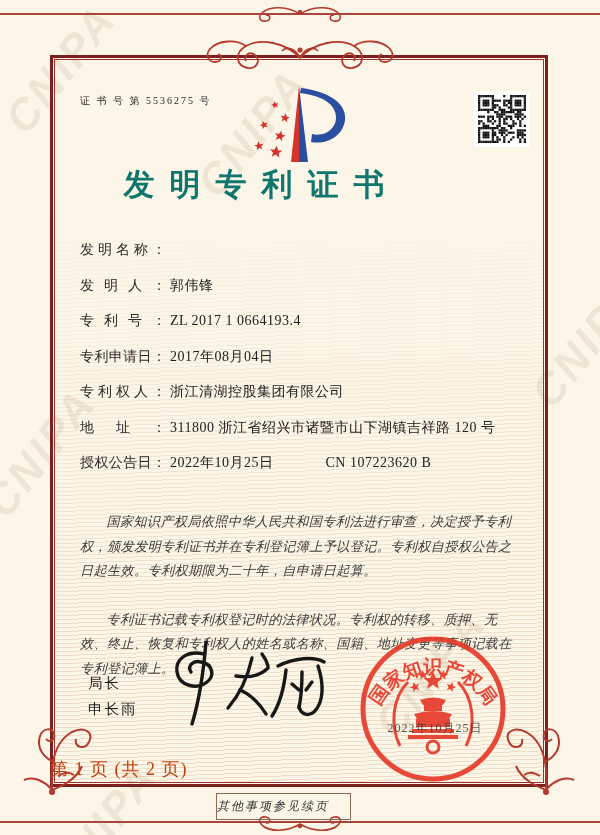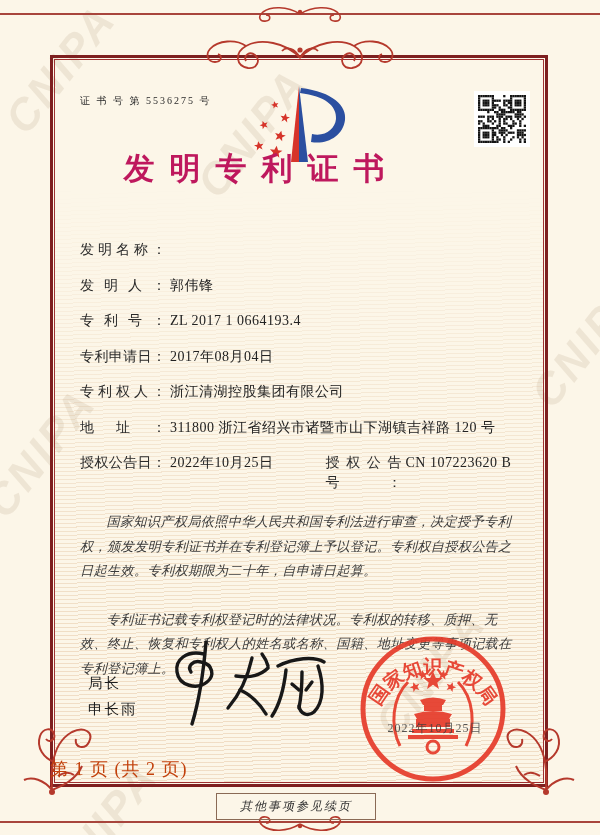--- a/index.html
+++ b/index.html
@@ -52,23 +52,23 @@
   .cert-no {
     position:absolute; left:80px; top:94px; z-index:5;
     font-size:10px; letter-spacing:2px; color:#2a2a2a;
   }
   .logo { position:absolute; left:233px; top:84px; z-index:5; }
   .qr {
     position:absolute; left:474px; top:91px; width:56px; height:56px; z-index:5;
     background:#fff; padding:4px;
   }
   .title {
-    position:absolute; left:0; width:508px; top:148px; z-index:5;
+    position:absolute; left:0; width:508px; top:164px; z-index:5;
     text-align:center; font-size:31px; font-weight:700;
-    letter-spacing:15px; text-indent:15px; color:#be185d;
+    letter-spacing:15px; text-indent:15px; color:#0f766e;
   }
 
   
   .fields { position:absolute; left:80px; top:240px; width:440px; z-index:5; }
   .frow { display:flex; align-items:baseline; margin-bottom:15.5px; font-size:14px; line-height:20px; }
   .flabel {
     flex:0 0 86px; text-align:justify; text-align-last:justify;
     color:#2a2a2a; margin-right:4px;
   }
   .fvalue { color:#222; letter-spacing:0.5px; }
@@ -98,22 +98,22 @@
     font-size:12px; color:#3c3c3c; letter-spacing:1px; opacity:0.85;
     text-align:center;
   }
 
   
   .page-no {
     position:absolute; left:50px; top:757px; width:460px; z-index:5;
     text-align:left; font-size:18px; color:#c2410c; letter-spacing:1px;
   }
   .note-box {
-    position:absolute; left:216px; top:793px; width:160px; height:27px; z-index:5;
-    border:1px solid #8a6a55; text-align:center;
+    position:absolute; left:216px; top:793px; width:135px; height:27px; z-index:5;
+    border:1px solid #8a6a55; text-align:left;
     font-size:12px; line-height:25px; color:#333; letter-spacing:2px;
     font-style:italic;
   }
 </style>
 </head>
 <body>
 
 <div class="page">
 
   <span class="wm" style="left:-14px; top:44px;">CNIPA</span>
@@ -460,21 +460,20 @@
       <span class="fvalue">浙江清湖控股集团有限公司</span>
     </div>
     <div class="frow">
       <span class="flabel">地址：</span>
       <span class="fvalue">311800 浙江省绍兴市诸暨市山下湖镇吉祥路 120 号</span>
     </div>
     <div class="frow double">
       <span class="flabel">授权公告日：</span>
       <span class="fvalue">2022年10月25日</span>
       <span class="pair2">
-        <span class="flabel">授权公告号：</span>
         <span class="fvalue">CN 107223620 B</span>
       </span>
     </div>
   </div>
 
   <div class="paras">
     <p>国家知识产权局依照中华人民共和国专利法进行审查，决定授予专利权，颁发发明专利证书并在专利登记簿上予以登记。专利权自授权公告之日起生效。专利权期限为二十年，自申请日起算。</p>
     <p>专利证书记载专利权登记时的法律状况。专利权的转移、质押、无效、终止、恢复和专利权人的姓名或名称、国籍、地址变更等事项记载在专利登记簿上。</p>
   </div>
 

